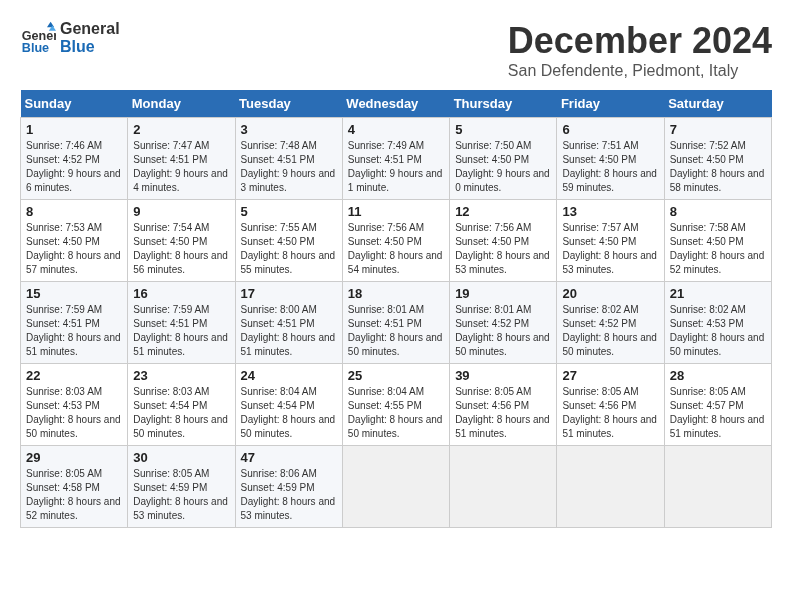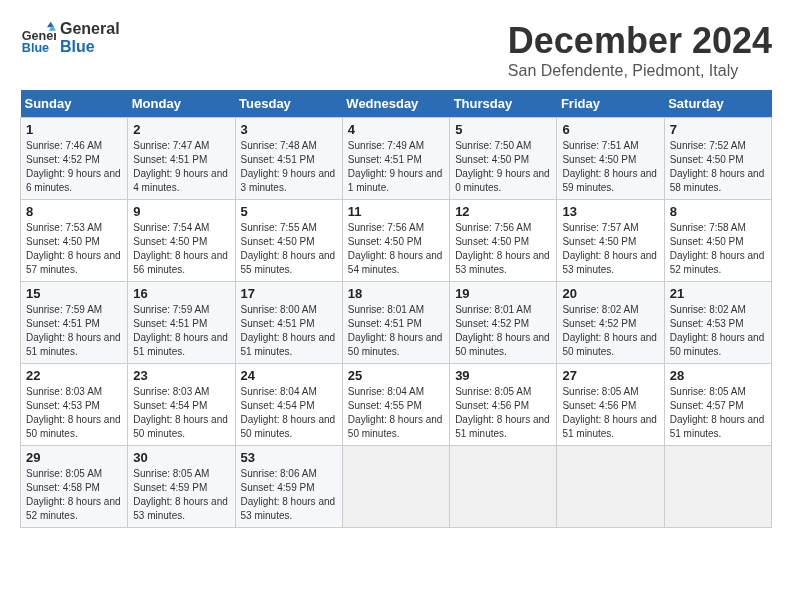--- a/index.html
+++ b/index.html
@@ -239,21 +239,21 @@
       <tr>
         <td>
           <span class="day-number">29</span>
           <span class="day-detail">Sunrise: 8:05 AM<br>Sunset: 4:58 PM<br>Daylight: 8 hours and 52 minutes.</span>
         </td>
         <td>
           <span class="day-number">30</span>
           <span class="day-detail">Sunrise: 8:05 AM<br>Sunset: 4:59 PM<br>Daylight: 8 hours and 53 minutes.</span>
         </td>
         <td>
-          <span class="day-number">53</span>
+          <span class="day-number">47</span>
           <span class="day-detail">Sunrise: 8:06 AM<br>Sunset: 4:59 PM<br>Daylight: 8 hours and 53 minutes.</span>
         </td>
         <td class="empty-cell"></td>
         <td class="empty-cell"></td>
         <td class="empty-cell"></td>
         <td class="empty-cell"></td>
       </tr>
     </tbody>
 </table>
 

